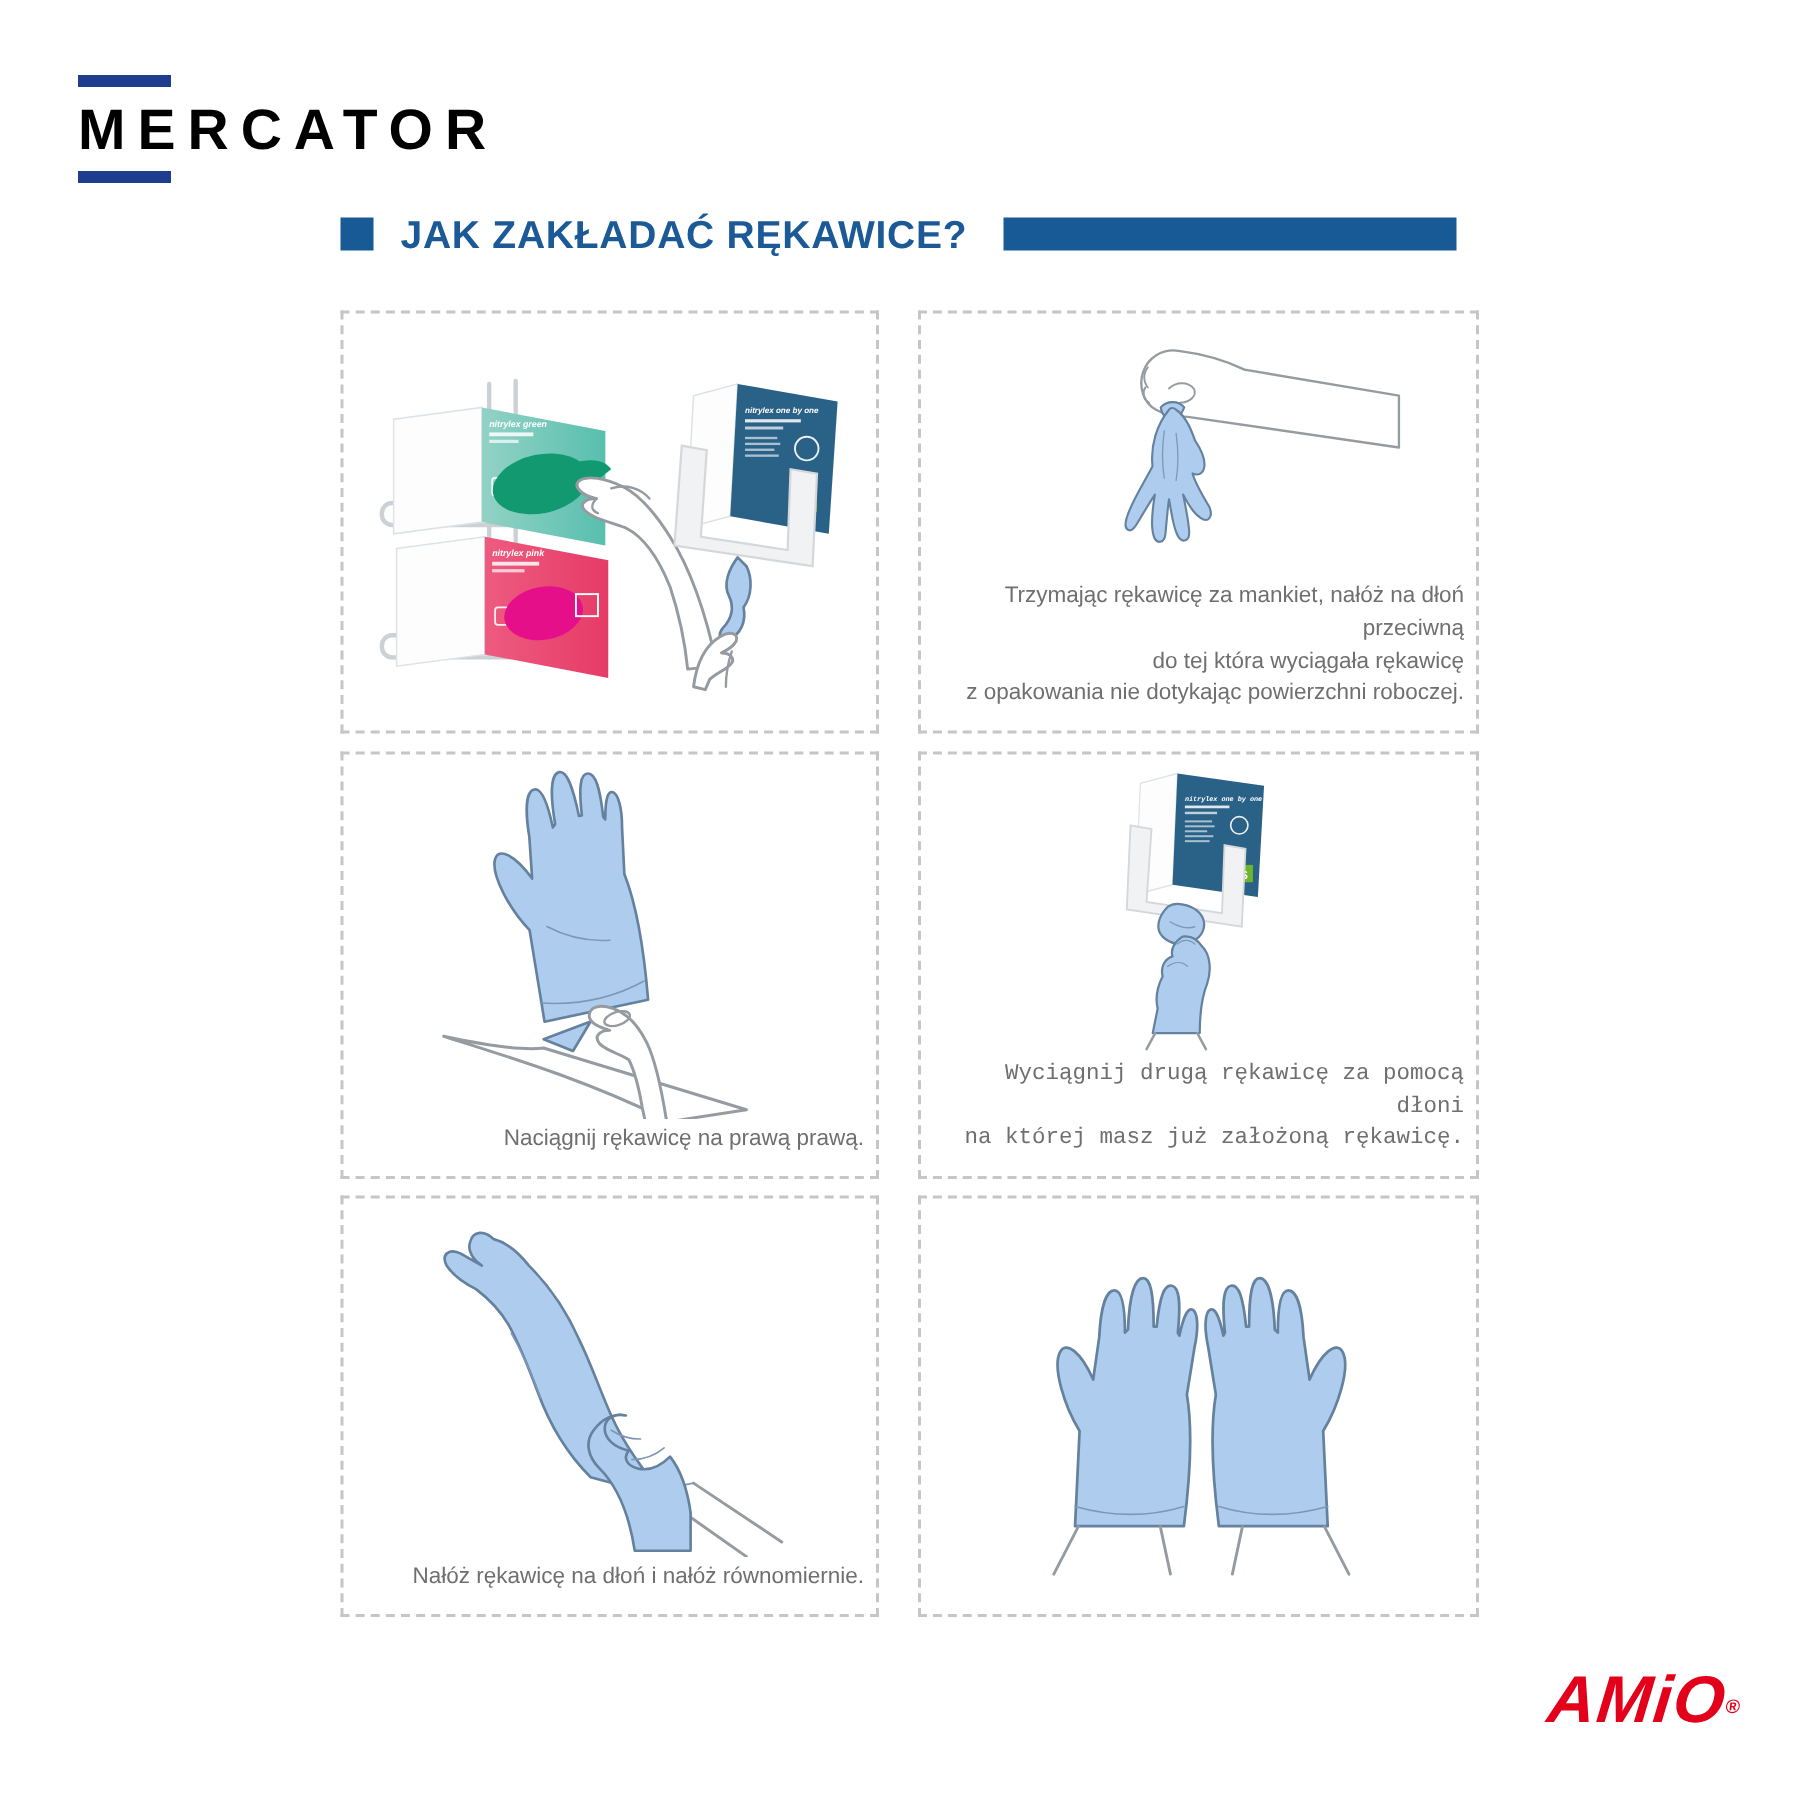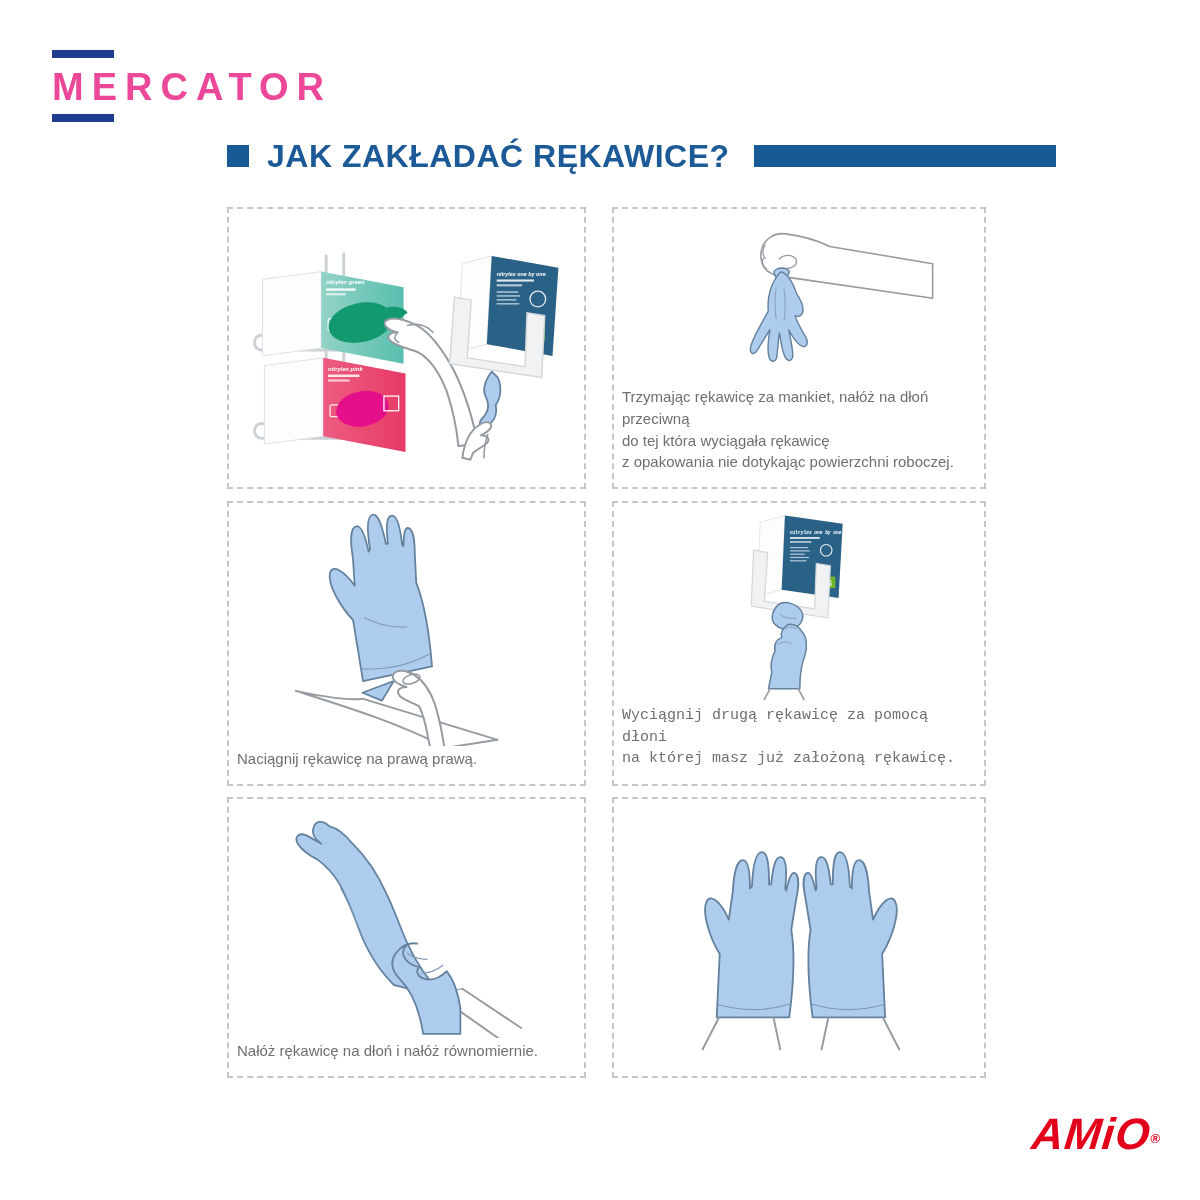--- a/index.html
+++ b/index.html
@@ -4,46 +4,46 @@
 <style>
   html,body{margin:0;padding:0;}
   body{
     width:1200px;height:1200px;position:relative;background:#ffffff;
     font-family:"Liberation Sans", sans-serif;overflow:hidden;
   }
   
   .logo{position:absolute;left:52px;top:50px;}
   .logo-bar{width:62px;height:8px;background:#1e3d8f;}
   .logo-text{
-    font-size:38px;font-weight:bold;color:#ec4899;letter-spacing:8px;
+    font-size:38px;font-weight:bold;color:#000000;letter-spacing:8px;
     line-height:1;margin:10px 0 8px 0;
   }
   
   .header{position:absolute;left:227px;top:143px;display:flex;align-items:center;height:26px;}
   .header-square{width:22px;height:22px;background:#175a96;flex:0 0 auto;}
   .header-title{
-    font-size:32px;font-weight:bold;color:#1b5a96;letter-spacing:0.5px;
+    font-size:26px;font-weight:bold;color:#1b5a96;letter-spacing:0.5px;
     margin:0 0 0 18px;white-space:nowrap;
   }
   .header-bar{width:302px;height:22px;background:#175a96;margin-left:24px;flex:0 0 auto;}
   
   .panel{
     position:absolute;border:2px dashed #c6c6c6;box-sizing:border-box;
     display:flex;flex-direction:column;background:#ffffff;
   }
   .p1{left:227px;top:207px;width:359px;height:282px;}
   .p2{left:612px;top:207px;width:374px;height:282px;}
   .p3{left:227px;top:501px;width:359px;height:285px;}
   .p4{left:612px;top:501px;width:374px;height:285px;font-family:Liberation Mono, monospace;}
   .p5{left:227px;top:797px;width:359px;height:281px;}
   .p6{left:612px;top:797px;width:374px;height:281px;}
   .illus{flex:1 1 auto;display:flex;align-items:center;justify-content:center;min-height:0;padding:6px 6px 0 6px;}
   .illus svg{width:100%;height:100%;}
   .caption{
-    flex:0 0 auto;font-size:15px;line-height:1.45;color:#6f6f6f;text-align:left;
+    flex:0 0 auto;font-size:15px;line-height:1.45;color:#6f6f6f;text-align:right;
     margin:0;padding:2px 8px 14px 8px;white-space:pre-line;
   }
   
   .wire{fill:none;stroke:#ccd1d6;stroke-width:3;stroke-linecap:round;}
   .boxside{fill:#fdfdfd;stroke:#dde2e6;stroke-width:1;}
   .boxtext{font-size:6px;font-weight:bold;font-style:italic;fill:#ffffff;}
   .boxtext-sm{font-size:5.5px;font-weight:bold;font-style:italic;fill:#ffffff;}
   .sizetext{font-size:10px;font-weight:bold;fill:#ffffff;}
   .lineart{fill:#ffffff;stroke:#959ba1;stroke-width:2;stroke-linejoin:round;stroke-linecap:round;}
   .lineart .detail, .detail{fill:none;stroke:#959ba1;stroke-width:1.6;stroke-linecap:round;}

